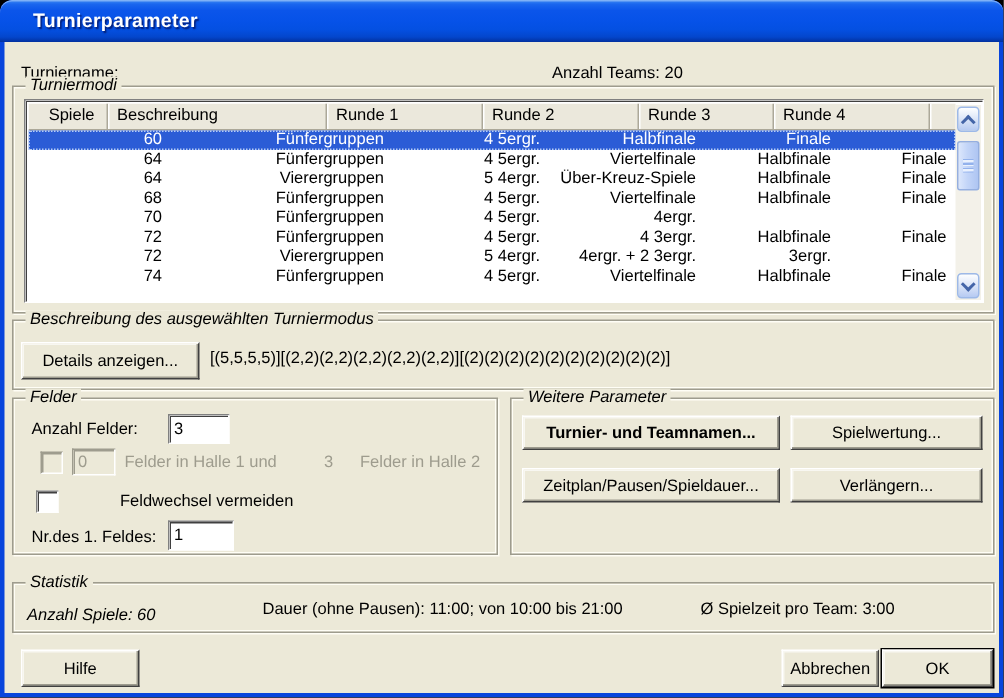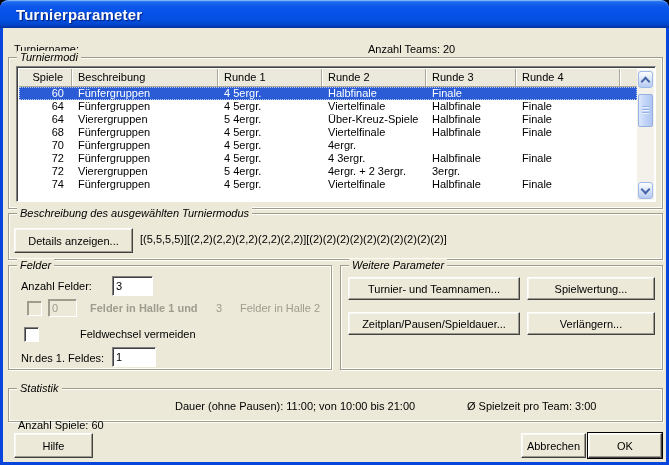--- a/index.html
+++ b/index.html
@@ -1,21 +1,21 @@
 <!DOCTYPE html>
 <html><head>
 <meta charset="utf-8">
 <style>
   html,body{margin:0;padding:0;background:#000;}
   body{width:669px;height:465px;position:relative;font-family:"Liberation Sans",sans-serif;font-size:11px;color:#000;overflow:hidden;}
   .dialog{position:absolute;inset:0;background:#0845DC;border-radius:8px 8px 0 0;overflow:hidden;}
   .titlebar{position:absolute;left:0;top:0;right:0;height:28px;border-radius:8px 8px 0 0;
     background:linear-gradient(180deg,#3F8CF3 0%,#1A66EE 10%,#0B55EA 25%,#0652E8 50%,#0450E2 70%,#0346CC 88%,#02309F 100%);
     box-shadow:inset 0 1px 0 rgba(255,255,255,.35);}
-  .title-text{position:absolute;left:16px;top:6px;color:#fff;font-weight:bold;font-size:15px;letter-spacing:.2px;text-shadow:1px 1px 1px rgba(0,20,100,.85);}
+  .title-text{position:absolute;left:22px;top:6px;color:#fff;font-weight:bold;font-size:13px;letter-spacing:.2px;text-shadow:1px 1px 1px rgba(0,20,100,.85);}
   .content{position:absolute;left:3px;right:3px;top:28px;bottom:3px;background:#ECE9D8;}
 
   .lbl{position:absolute;white-space:nowrap;}
   .dis{color:#9E9C8E;}
 
   .groupbox{position:absolute;border:1px solid #9e9c8e;box-shadow:inset 1px 1px 0 #fffef6,inset -1px -1px 0 #fffef6,1px 1px 0 #fffef6;}
   .grouplabel{position:absolute;top:-7px;left:8px;background:#ECE9D8;padding:0 3px;line-height:13px;white-space:nowrap;font-style:italic;}
 
   .btn{position:absolute;background:#ECE9D8;border:1px solid;border-color:#ffffff #404040 #404040 #ffffff;
     box-shadow:inset -1px -1px 0 #9d9b8e,inset 1px 1px 0 #f8f7f1;
@@ -31,22 +31,22 @@
 
   .listbox{position:absolute;left:13px;top:38px;width:638px;height:134px;background:#fff;border:1px solid;
     border-color:#808080 #fff #fff #808080;box-shadow:inset 1px 1px 0 #404040;}
   .list-inner{position:absolute;left:2px;top:2px;right:1px;bottom:1px;overflow:hidden;}
   .lheader{position:absolute;left:0;top:0;right:17px;height:17px;display:grid;grid-template-columns:53px 146px 104px 104px 90px 104px 1fr;
     background:#EBE8DC;border-bottom:1px solid #ACA899;}
   .hcell{line-height:16px;padding:0 6px;border-right:1px solid #ACA899;box-shadow:1px 0 0 #fff;white-space:nowrap;overflow:hidden;}
   .hcell.h0{text-align:right;padding-right:8px;}
   .hcell.hfill{border-right:none;box-shadow:none;}
   .lrows{position:absolute;left:0;top:18px;right:17px;}
-  .lrow{display:grid;grid-template-columns:53px 146px 104px 104px 90px 1fr;height:13px;line-height:13px;}
-  .lrow .c{padding:0 6px;white-space:nowrap;overflow:hidden;}
+  .lrow{display:grid;grid-template-columns:53px 146px 104px 104px 90px 1fr;height:13px;line-height:13px;padding-left:44px;}
+  .lrow .c{padding:0 6px;white-space:nowrap;overflow:hidden;text-align:right;}
   .lrow .c0{text-align:right;padding-right:8px;}
   .lrow.selected{background:#2B5CD6;color:#fff;outline:1px dotted #B5CCF5;outline-offset:-1px;}
 
   .sb{position:absolute;top:1px;right:0;bottom:0;width:17px;background:#F3F1E9;}
   .sb-btn{position:absolute;left:1px;right:1px;height:15px;border:1px solid #9DB9E8;border-radius:3px;
     background:linear-gradient(180deg,#FDFEFF 0%,#D7E2F7 55%,#B6CAF2 100%);display:flex;align-items:center;justify-content:center;}
   .sb-up{top:1px}.sb-down{bottom:1px}
   .chev{width:5px;height:5px;border-left:2px solid #4465A8;border-top:2px solid #4465A8;}
   .chev.up{transform:rotate(45deg);margin-top:3px;}
   .chev.down{transform:rotate(225deg);margin-top:-3px;}
@@ -169,40 +169,40 @@
     <div class="btn" style="left:11px;top:200px;width:117px;height:23px;">Details anzeigen...</div>
     <span class="lbl" style="left:137px;top:205px;">[(5,5,5,5)][(2,2)(2,2)(2,2)(2,2)(2,2)][(2)(2)(2)(2)(2)(2)(2)(2)(2)(2)]</span>
 
     <div class="groupbox" style="left:5px;top:237px;width:322px;height:103px;">
       <span class="grouplabel">Felder</span>
     </div>
     <span class="lbl" style="left:18px;top:252px;">Anzahl Felder:</span>
     <input class="tinput" style="left: 109px; top: 248px; width: 33px; height: 18px;" readonly="" value="3">
     <span class="cb disabled" style="left:24px;top:273px;"></span>
     <input class="tinput disabled" style="left: 45px; top: 271px; width: 21px; height: 16px;" readonly="" value="0">
-    <span class="lbl dis" style="left:87px;top:274px;font-weight:bold;">Felder in Halle 1 und</span>
+    <span class="lbl dis" style="left:80px;top:274px;">Felder in Halle 1 und</span>
     <span class="lbl dis" style="left:213px;top:274px;">3</span>
     <span class="lbl dis" style="left:237px;top:274px;">Felder in Halle 2</span>
     <span class="cb" style="left:21px;top:299px;"></span>
     <span class="lbl" style="left:41px;top:300px;padding-left:36px;">Feldwechsel vermeiden</span>
     <span class="lbl" style="left:18px;top:324px;">Nr.des 1. Feldes:</span>
     <input class="tinput" style="left: 109px; top: 319px; width: 36px; height: 18px;" readonly="" value="1">
 
     <div class="groupbox" style="left:337px;top:237px;width:321px;height:103px;">
       <span class="grouplabel">Weitere Parameter</span>
     </div>
-    <div class="btn" style="left:345px;top:249px;width:170px;height:21px;">Turnier- und Teamnamen...</div>
+    <div class="btn" style="left:345px;top:249px;width:170px;height:21px;font-weight:bold;">Turnier- und Teamnamen...</div>
     <div class="btn" style="left:524px;top:249px;width:126px;height:21px;">Spielwertung...</div>
     <div class="btn" style="left:345px;top:284px;width:170px;height:21px;">Zeitplan/Pausen/Spieldauer...</div>
     <div class="btn" style="left:524px;top:284px;width:126px;height:21px;">Verlängern...</div>
 
     <div class="groupbox" style="left:5px;top:360px;width:653px;height:32px;">
       <span class="grouplabel">Statistik</span>
     </div>
-    <span class="lbl" style="left:15px;top:391px;">Anzahl Spiele: 60</span>
+    <span class="lbl" style="left:15px;top:376px;font-style:italic;">Anzahl Spiele: 60</span>
     <span class="lbl" style="left:172px;top:372px;">Dauer (ohne Pausen): 11:00; von 10:00 bis 21:00</span>
     <span class="lbl" style="left:464px;top:372px;">Ø Spielzeit pro Team:  3:00</span>
 
     <div class="btn" style="left:11px;top:405px;width:77px;height:23px;">Hilfe</div>
     <div class="btn" style="left:518px;top:405px;width:63px;height:23px;">Abbrechen</div>
     <div class="btn default" style="left:585px;top:405px;width:72px;height:23px;">OK</div>
 
   </div>
 </div>
 

